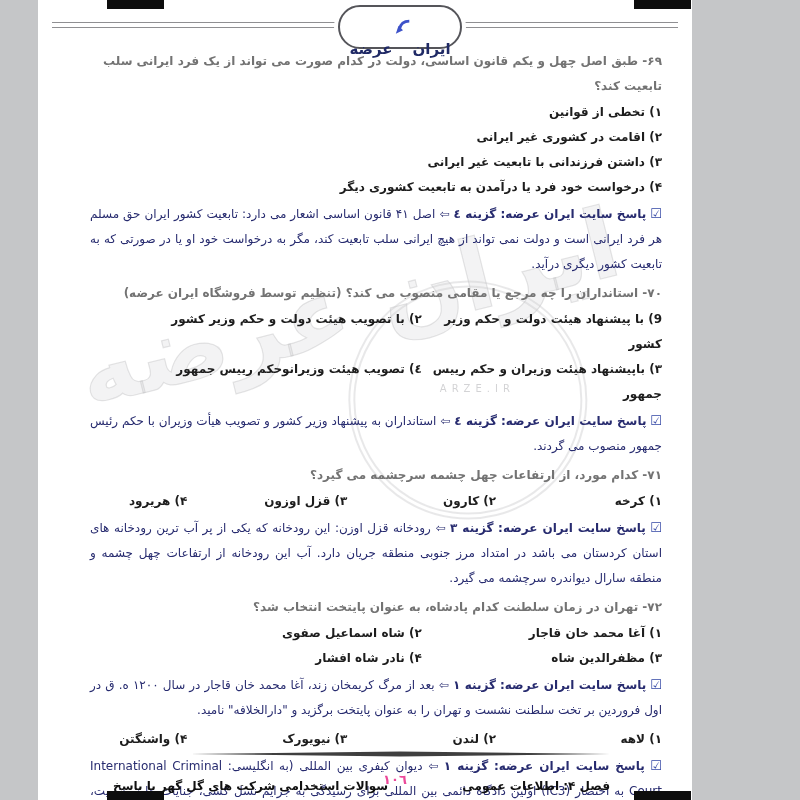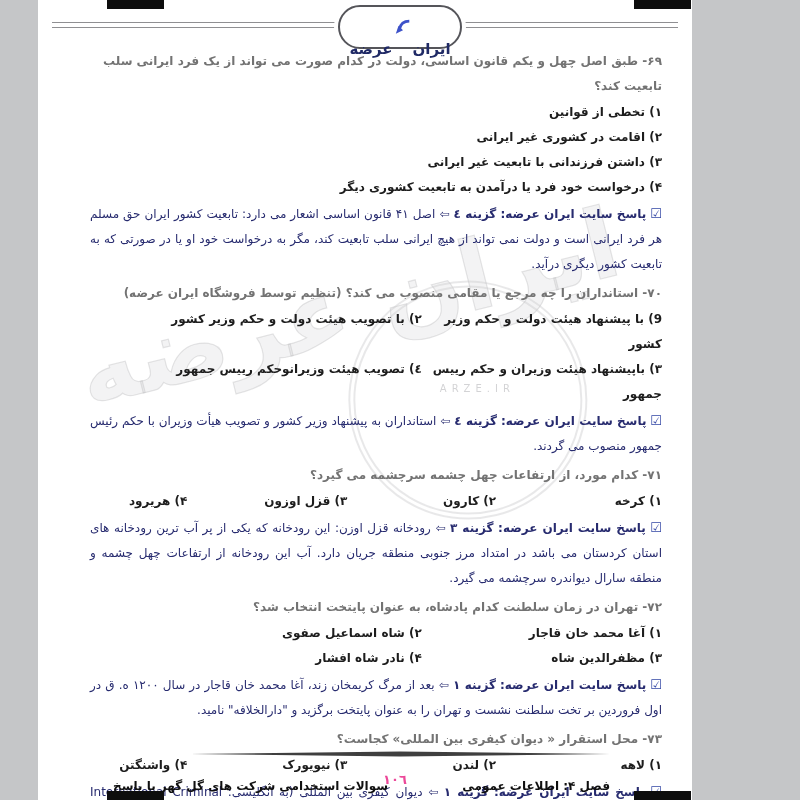--- a/index.html
+++ b/index.html
@@ -145,21 +145,20 @@
         <p class="qtitle"><span>۷۲-</span> <span>تهران در زمان سلطنت کدام پادشاه، به عنوان پایتخت انتخاب شد؟</span></p>
         <div class="opts cols-2">
           <span class="opt">۱) آغا محمد خان قاجار</span>
           <span class="opt">۲) شاه اسماعیل صفوی</span>
           <span class="opt">۳) مظفرالدین شاه</span>
           <span class="opt">۴) نادر شاه افشار</span>
         </div>
         <p class="answer"><span class="chk">☑</span> <span class="alabel">پاسخ سایت ایران عرضه:</span> <span class="achoice">گزینه ۱</span> <span class="aarrow">⇦</span> <span class="abody">بعد از مرگ کریمخان زند، آغا محمد خان قاجار در سال ۱۲۰۰ ه. ق در اول فروردین بر تخت سلطنت نشست و تهران را به عنوان پایتخت برگزید و "دارالخلافه" نامید.</span></p>
       </section>
       <section class="qblock">
-        <p class="qtitle"><span>۷۳-</span> <span>محل استقرار « دیوان کیفری بین المللی» کجاست؟</span></p>
         <div class="opts cols-4">
           <span class="opt">۱) لاهه</span>
           <span class="opt">۲) لندن</span>
           <span class="opt">۳) نیویورک</span>
           <span class="opt">۴) واشنگتن</span>
         </div>
         <p class="answer"><span class="chk">☑</span> <span class="alabel">پاسخ سایت ایران عرضه:</span> <span class="achoice">گزینه ۱</span> <span class="aarrow">⇦</span> <span class="abody">دیوان کیفری بین المللی (به انگلیسی: International Criminal Court به اختصار (IC3) اولین دادگاه دائمی بین المللی برای رسیدگی به جرایم نسل کشی، جنایات علیه بشریت، جنایت جنگی و جنایت تجاوز جنسی است که مقر آن در لاهه، هلند قرار دارد.</span></p>
       </section>
     </main>
 

